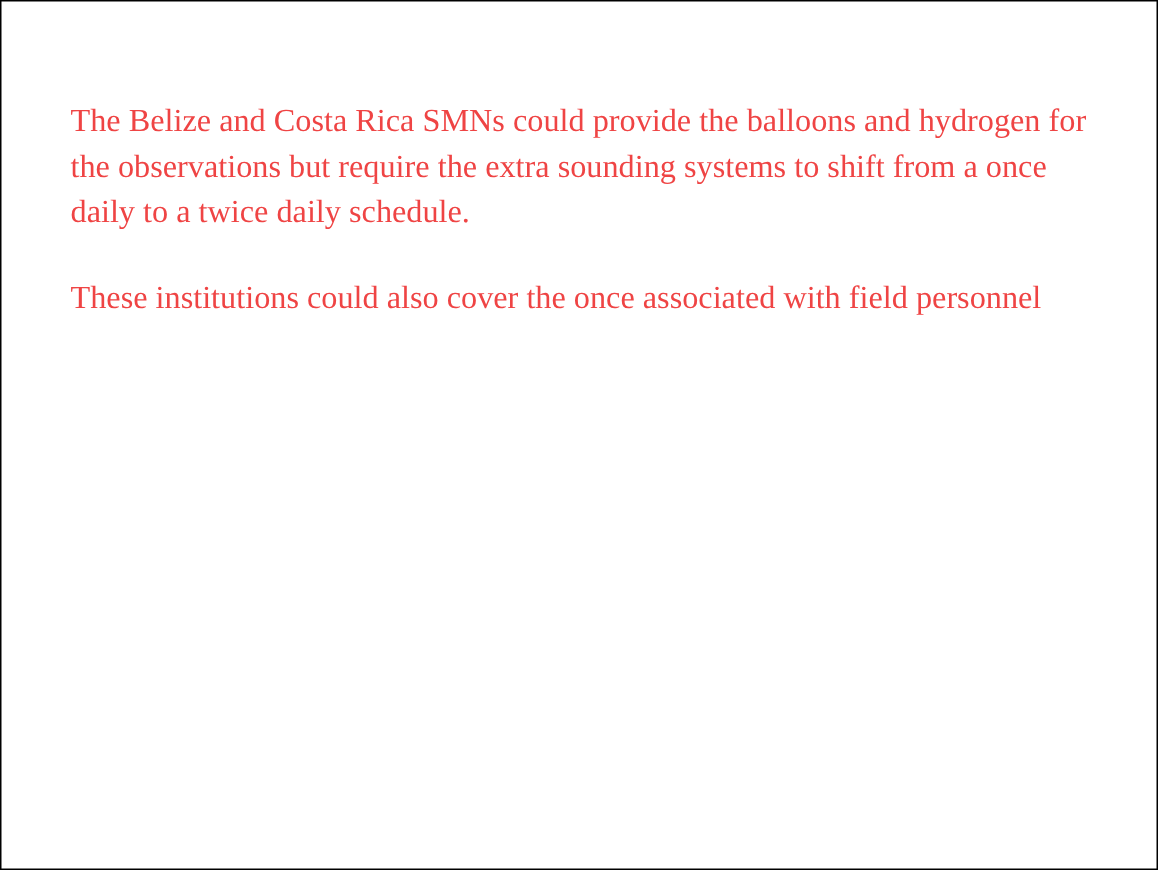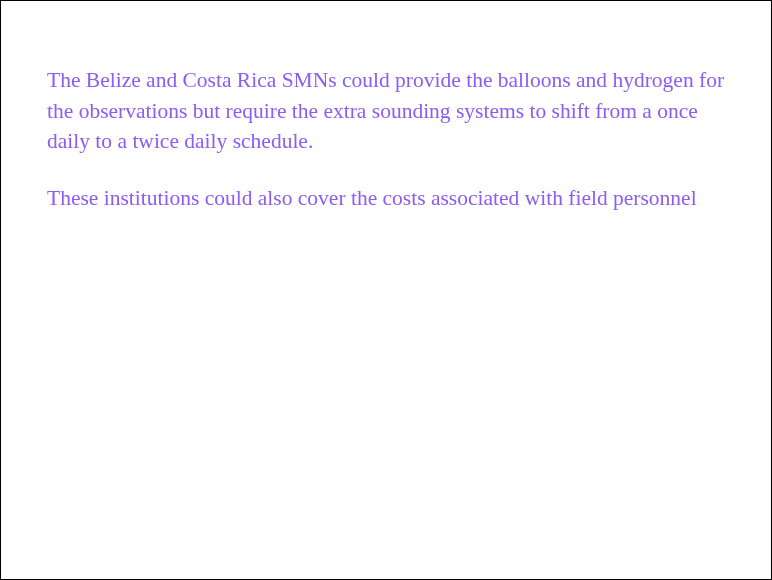--- a/index.html
+++ b/index.html
@@ -19,35 +19,35 @@
   }
   .content {
     position: absolute;
     left: 46px;
     top: 64px;
     width: 680px;
   }
   .para {
     font-size: 21.5px;
     line-height: 1.42;
-    color: #8b5cf6;
+    color: #ef4444;
     margin: 0;
     white-space: pre-wrap;
   }
   .para-1 {
     margin-bottom: 26px;
   }
   .para-2 {
     margin-bottom: 36px;
   }
   .para-accent {
     color: #e8000d;
   }
 </style>
 </head>
 <body>
 
 <div class="slide">
   <div class="content">
     <p class="para para-1">The Belize and Costa Rica SMNs could provide the balloons and hydrogen for the observations but require the extra sounding systems to shift from a once daily to a twice daily schedule.</p>
-    <p class="para para-2">These institutions could also cover the costs associated with field personnel</p>
+    <p class="para para-2">These institutions could also cover the once associated with field personnel</p>
   </div>
 </div>
 
 </body></html>

